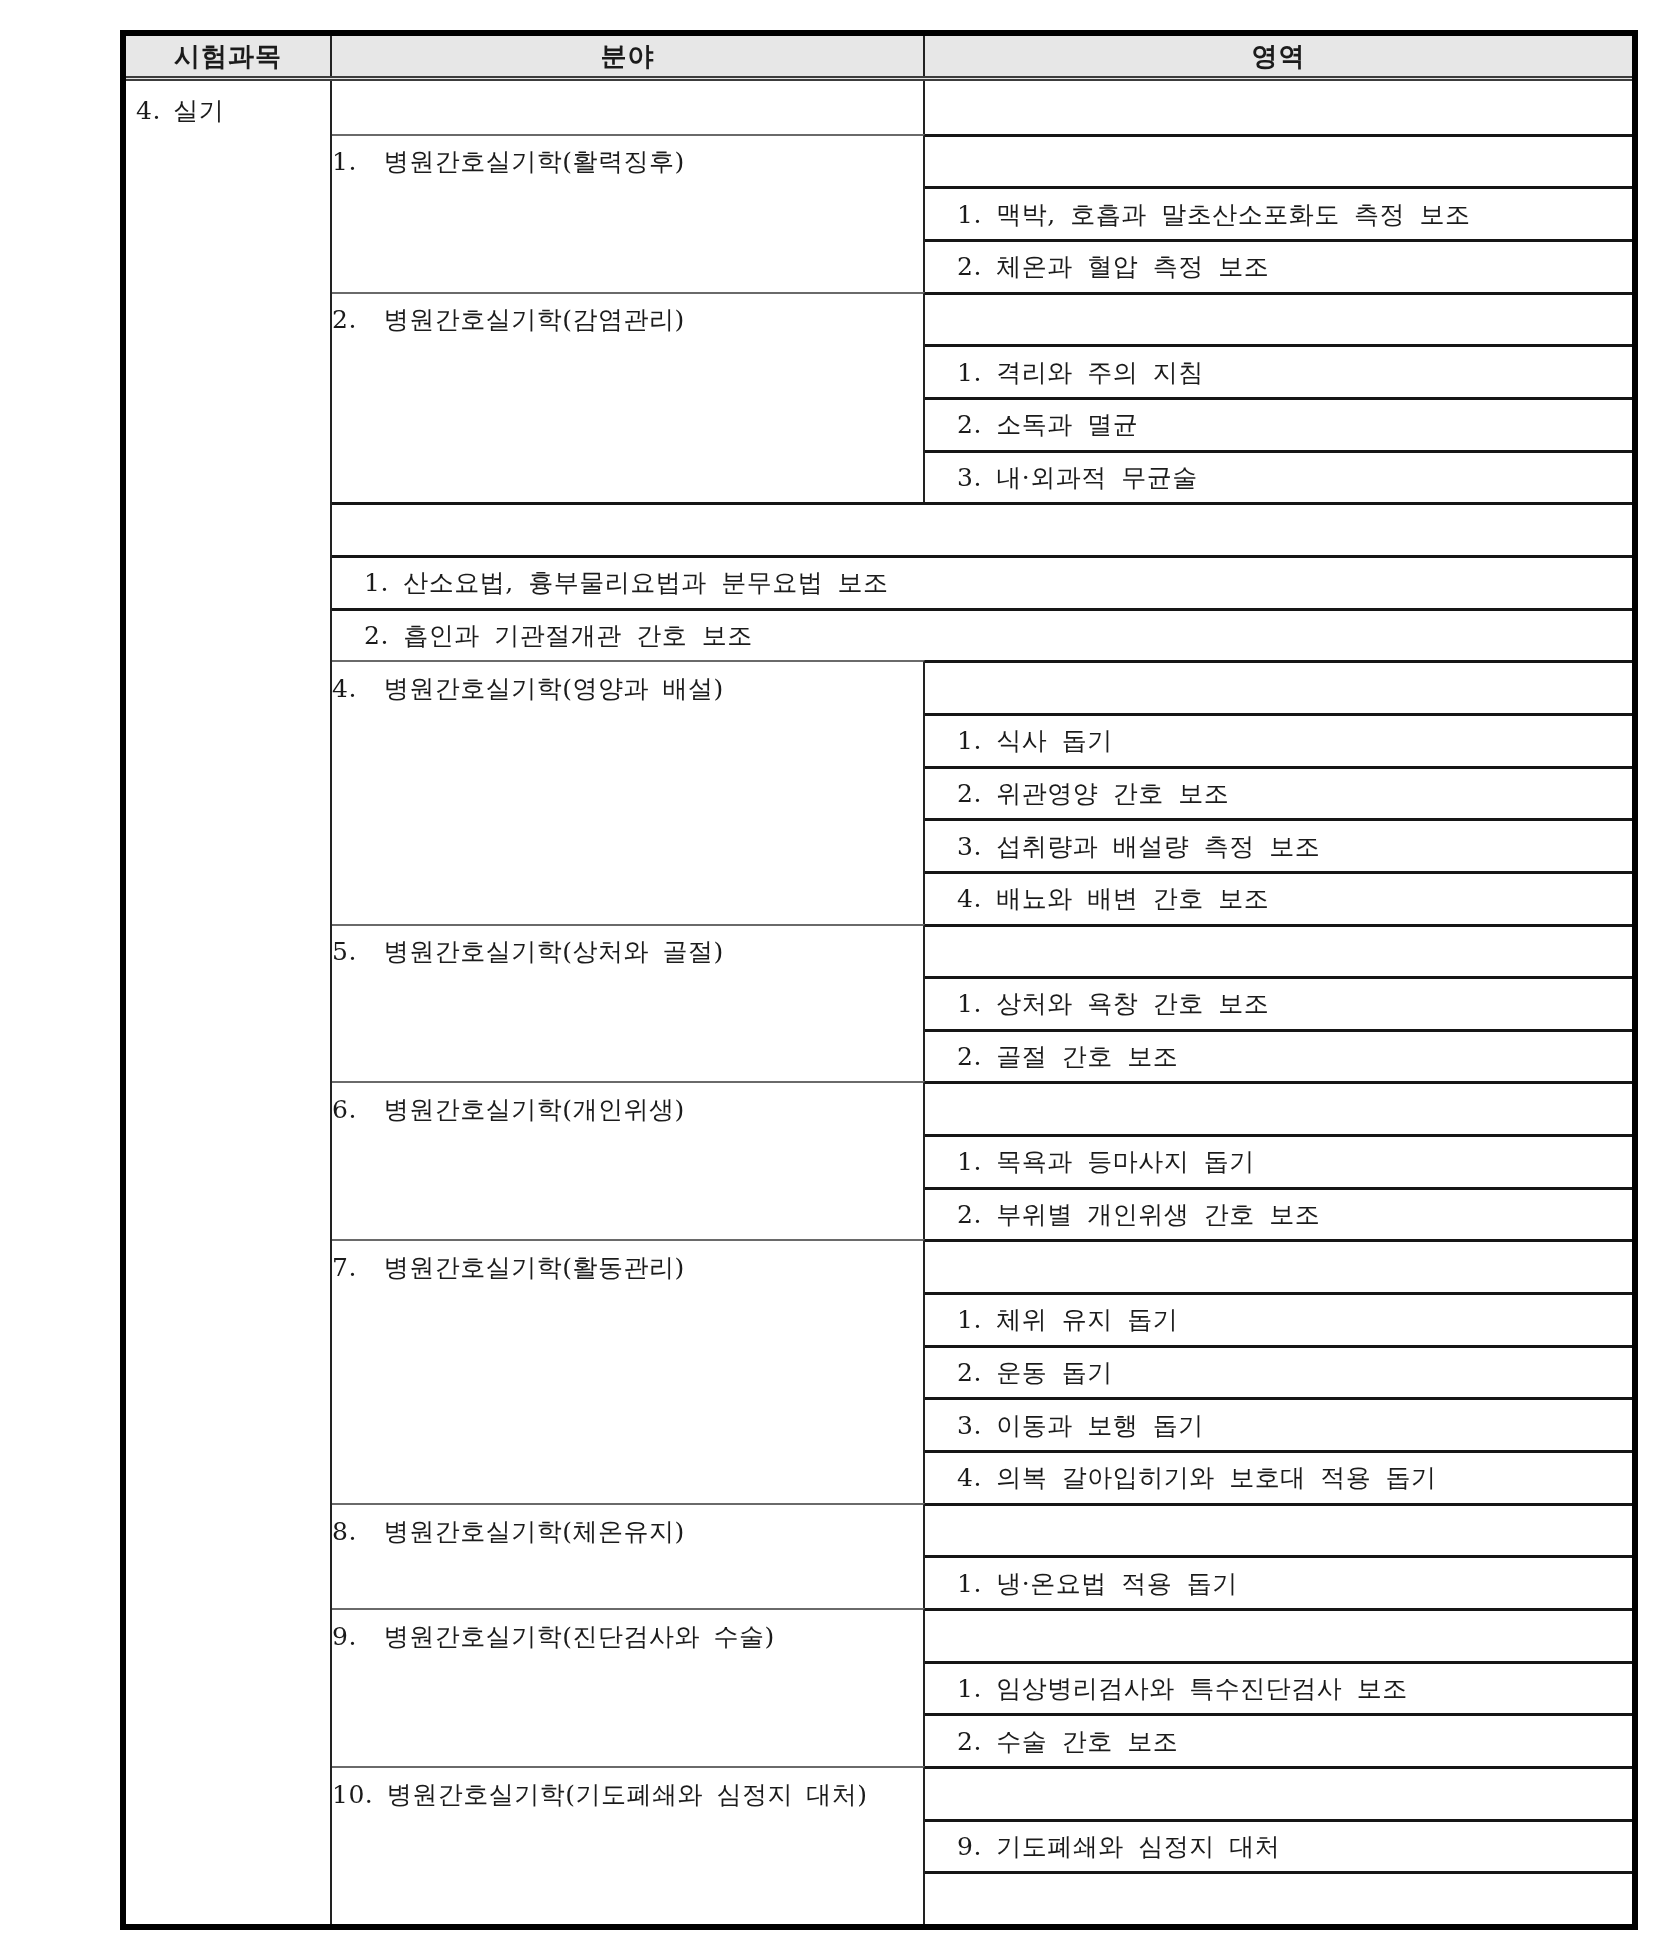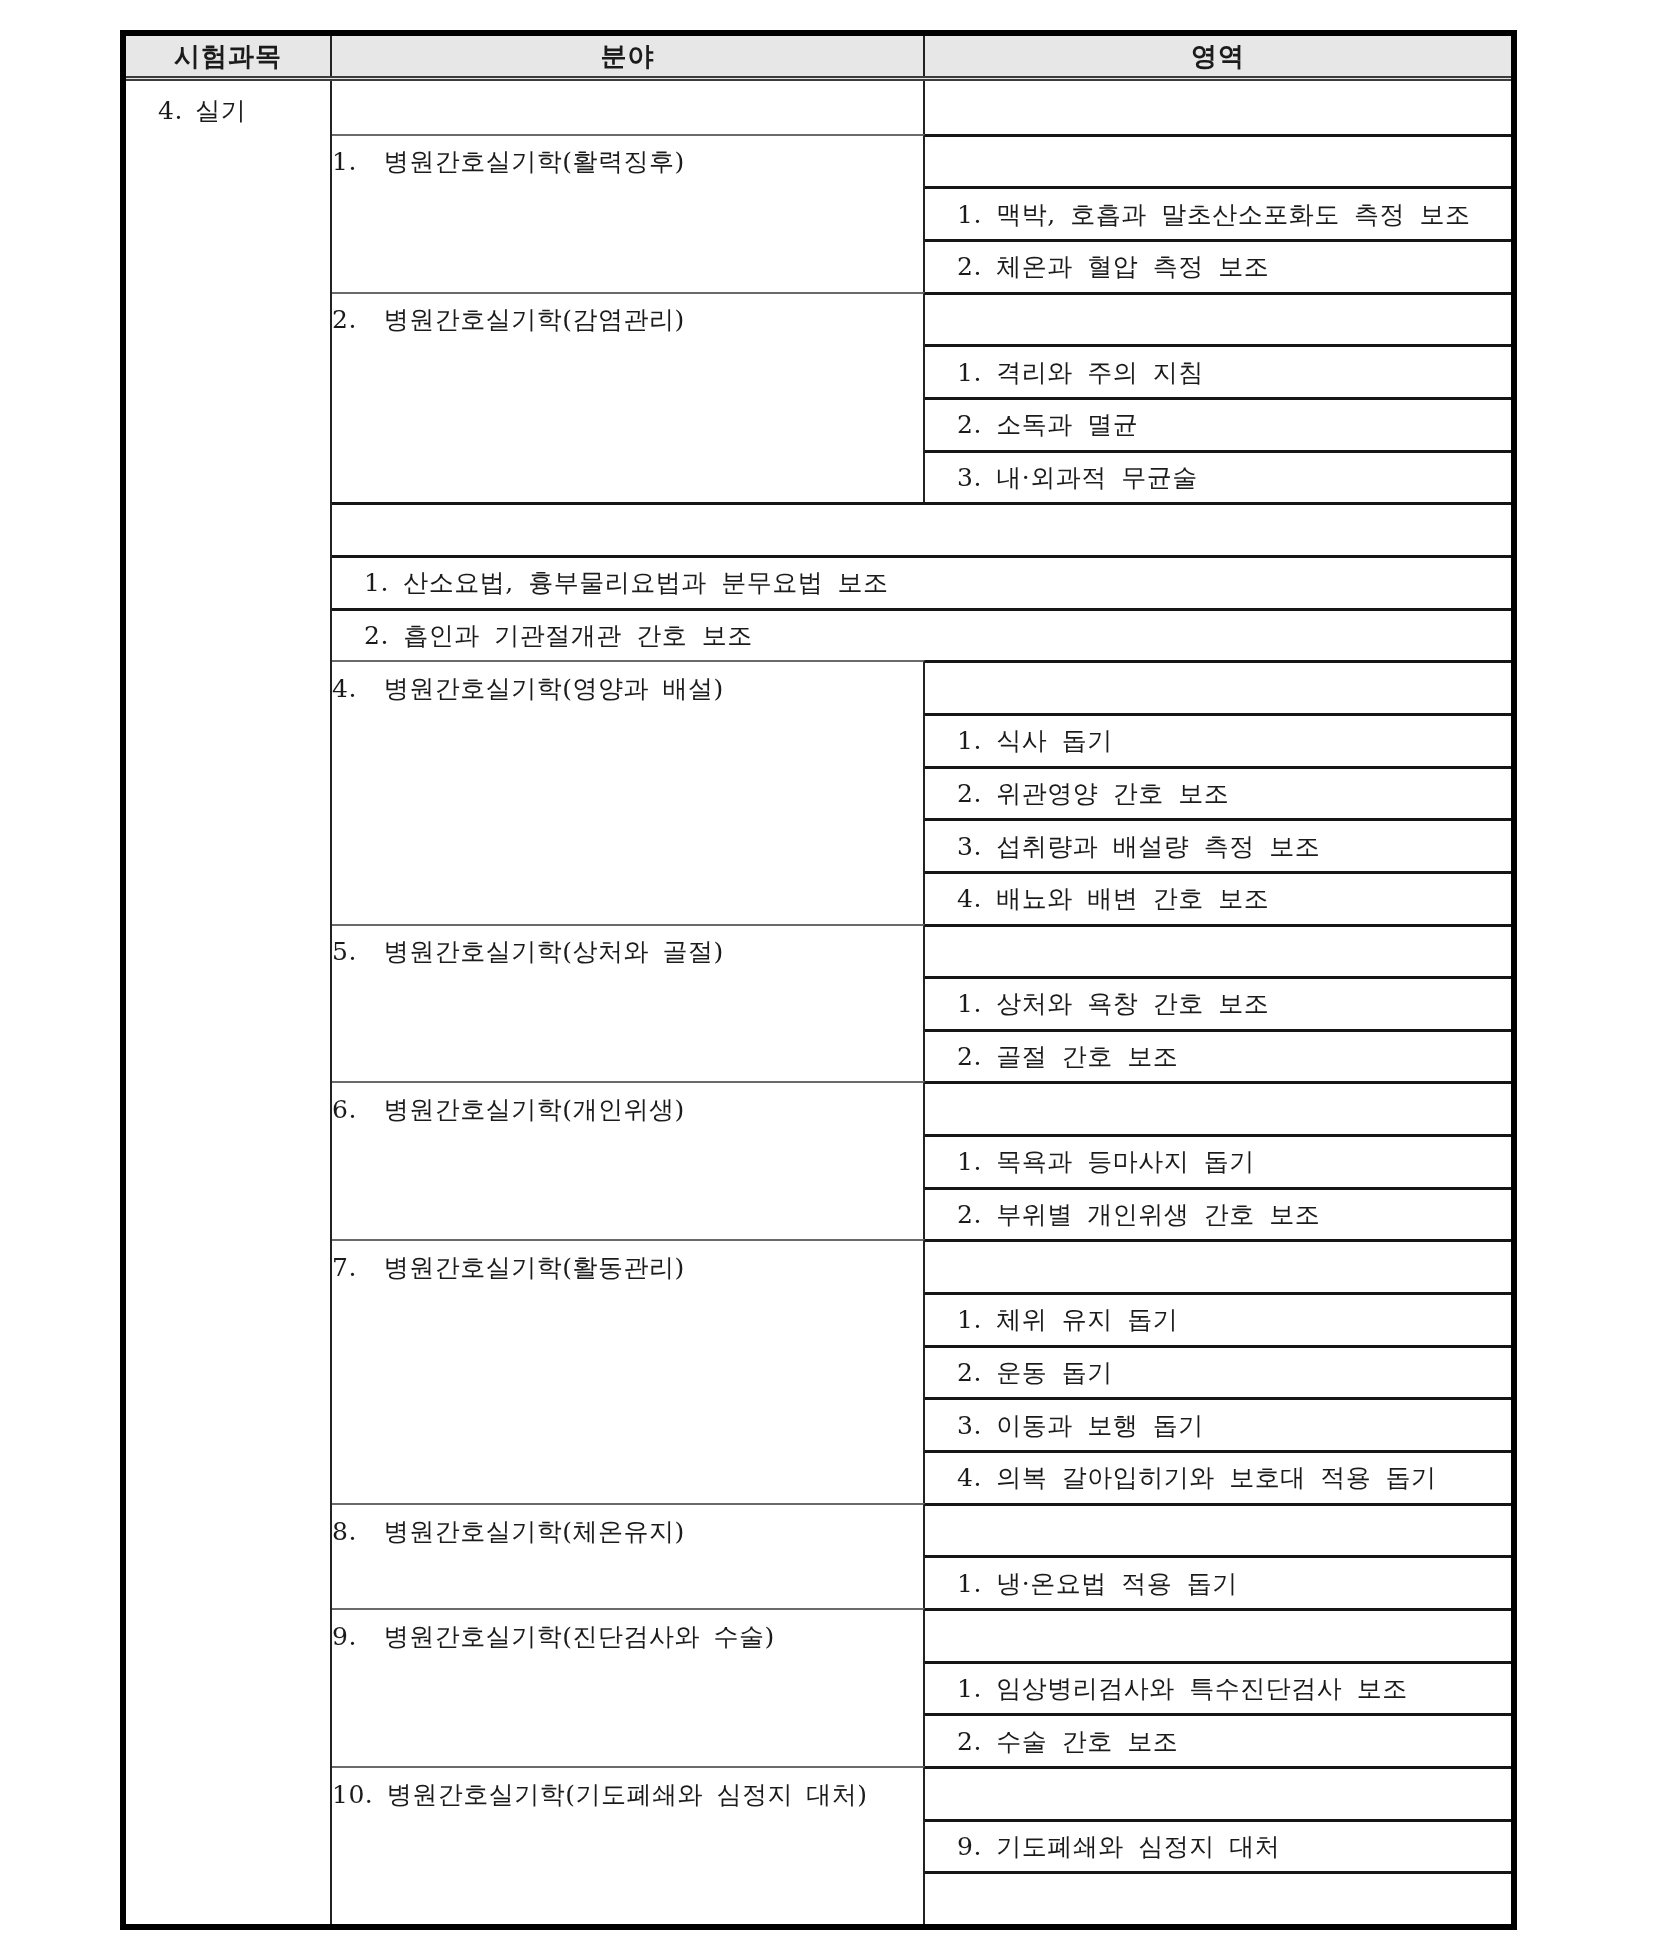--- a/index.html
+++ b/index.html
@@ -5,21 +5,21 @@
   html,body{
     margin:0; padding:0; background:#ffffff;
     font-family:"DejaVu Serif","Liberation Serif",serif;
     color:#1b1b1b;
     -webkit-font-smoothing:antialiased;
   }
   .page{ position:relative; width:1653px; height:1956px; background:#fff; overflow:hidden; }
 
   .doc-table{
     position:absolute; left:120px; top:30px;
-    width:1397px; box-sizing:border-box;
+    width:1518px; box-sizing:border-box;
     border:6px solid #000000;
     background:#fff;
   }
 
   
   .header-row{
     display:flex; height:40px;
     background:#e7e7e7;
     border-bottom:5px double #3c3c3c;
     font-weight:bold; font-size:26px;
@@ -27,21 +27,21 @@
   .h-cell{ display:flex; align-items:center; justify-content:center; box-sizing:border-box; letter-spacing:1px; }
   .h-subject{ width:206px; border-right:2px solid #222; }
   .h-field{ width:593px; border-right:2px solid #222; }
   .h-area{ flex:1;text-align:center; }
 
   
   .body-row{ display:flex; }
   .subject-col{
     width:206px; box-sizing:border-box;
     border-right:2px solid #222;
-    padding:13px 0 0 32px;
+    padding:13px 0 0 10px;
     font-size:25px; letter-spacing:0.5px; word-spacing:4px;
     white-space:pre;
   }
   .fa-col{ flex:1; display:flex; flex-direction:column; }
 
   .group{ display:flex; }
   .g-left{
     width:593px; box-sizing:border-box;
     border-right:2px solid #222;
   }

